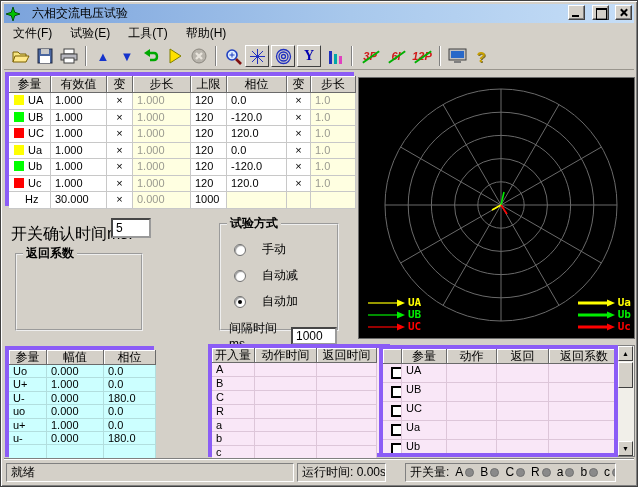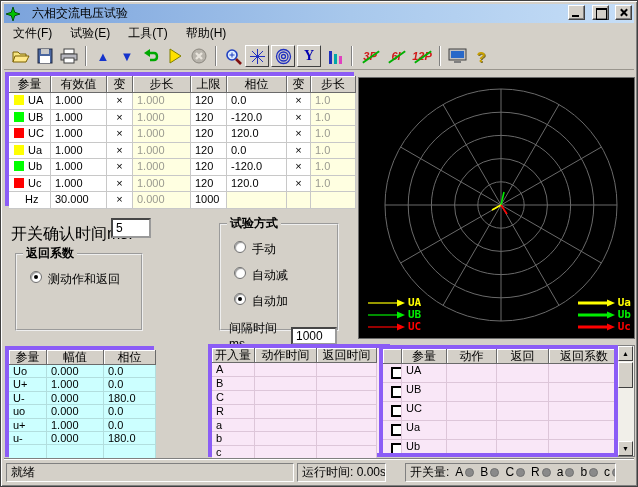--- a/index.html
+++ b/index.html
@@ -61,21 +61,21 @@
   .vleg.left { left:8px; bottom:6px; } .vleg.right { right:3px; bottom:6px; }
   .vleg-row { display:flex; align-items:center; height:11px; gap:1px;
               font-family:"DejaVu Sans Mono",monospace; font-size:11px; font-weight:bold; }
 
   
   .lbl { position:absolute; font-size:16px; white-space:nowrap; }
   .tbx { position:absolute; border:2px inset #9a9a9a; background:#fff; font-size:12px; padding-left:3px;
          font-family:"Liberation Sans","DejaVu Sans",sans-serif; }
   fieldset.grp { position:absolute; border:2px groove #efefef; }
   fieldset.grp legend { font-size:12px; margin-left:6px; padding:0 3px;font-weight:bold; }
-  .radio-row { display:flex; align-items:flex-start; gap:6px; margin:9px 0 0 13px; font-size:12px; white-space:nowrap; }
+  .radio-row { display:flex; align-items:center; gap:16px; margin:9px 0 0 13px; font-size:12px; white-space:nowrap; }
   .rdo { width:12px; height:12px; border-radius:50%; background:#fff; border:1px solid #707070;
          box-shadow:inset 1px 1px 1px #9a9a9a; position:relative; flex:0 0 auto; }
   .rdo.on::after { content:""; position:absolute; left:3px; top:3px; width:4px; height:4px; border-radius:50%; background:#000; }
   .interval { position:absolute; display:flex; align-items:center; font-size:12px; }
 
   
   .seq-table { left:4px; top:345px; width:149px; height:111px;
                grid-template-columns:38px 57px 52px; grid-template-rows:15px repeat(7,13.4px); background:#ccffff; }
   .bcell { font-size:11px; line-height:13px; padding-left:4px; white-space:nowrap; overflow:hidden; }
   .bcell.cyan { background:#ccffff; border-right:1px solid #b2dede; border-bottom:1px solid #b2dede; }
@@ -366,24 +366,20 @@
         </div>
       </div>
   </div>
 
   <span class="lbl" style="left:10px; top:223px;">开关确认时间ms:</span>
   <input class="tbx" style="left: 110px; top: 217px; width: 40px; height: 20px;" value="5">
 
   <fieldset class="grp" style="left:14px; top:244px; width:128px; height:86px;">
     <legend>返回系数</legend>
     <div id="purposeOpts">
-        <div class="radio-row">
-          <div class="rdo on"></div>
-          <span>测动作和返回</span>
-        </div>
       </div>
   </fieldset>
 
   <fieldset class="grp" style="left:218px; top:214px; width:120px; height:116px;">
     <legend>试验方式</legend>
     <div id="modeOpts">
         <div class="radio-row">
           <div class="rdo"></div>
           <span>手动</span>
         </div>

